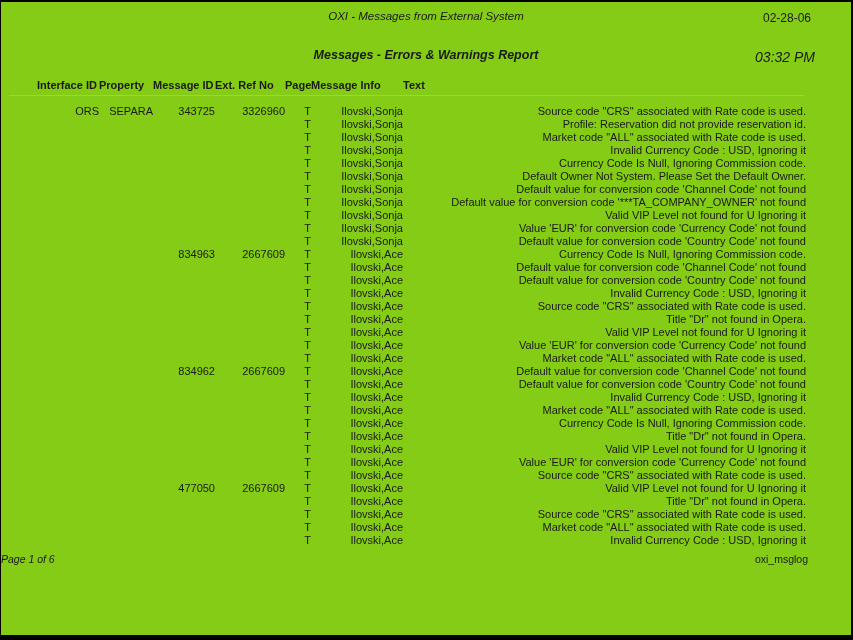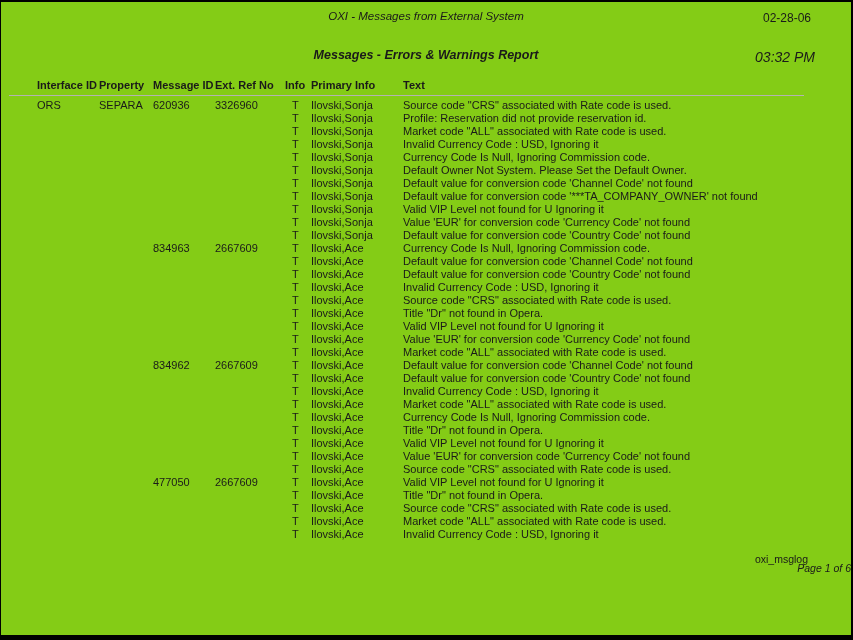--- a/index.html
+++ b/index.html
@@ -50,24 +50,24 @@
   }
   .thead .tcell { font-weight: bold; }
   .tcell.c4 { padding-left: 0; }
   .trow.data .tcell.c4 { padding-left: 7px; }
   .header-rule {
     height: 0;
     border-top: 1px solid #b3b3b3;
     margin-top: 3px;
     width: 795px;
   }
-  .rows { margin-top: 3px; }
+  .rows { margin-top: 9px; text-align: right; }
   .page-footer-center {
     position: absolute; top: 551px; left: 0; width: 100%;
-    text-align: right; font-style: italic; font-size: 10.5px; margin-top: 9px;
+    text-align: left; font-style: italic; font-size: 10.5px;
   }
   .page-footer-right {
     position: absolute; top: 551px; right: 43px;
     font-size: 10.5px;
   }
 </style>
 </head>
 <body>
 
 <div class="page">
@@ -76,30 +76,30 @@
   <div class="report-date">02-28-06</div>
   <div class="report-subtitle">Messages - Errors &amp; Warnings Report</div>
   <div class="report-time">03:32 PM</div>
 
   <div class="table">
     <div class="trow thead">
       <div class="tcell c0">Interface ID</div>
       <div class="tcell c1">Property</div>
       <div class="tcell c2">Message ID</div>
       <div class="tcell c3">Ext. Ref No</div>
-      <div class="tcell c4">Info</div>
-      <div class="tcell c5">Primary Info</div>
+      <div class="tcell c4">Page</div>
+      <div class="tcell c5">Message Info</div>
       <div class="tcell c6">Text</div>
     </div>
     <div class="header-rule"></div>
     <div class="rows">
         <div class="trow data">
           <div class="tcell c0">ORS</div>
           <div class="tcell c1">SEPARA</div>
-          <div class="tcell c2">620936</div>
+          <div class="tcell c2">343725</div>
           <div class="tcell c3">3326960</div>
           <div class="tcell c4">T</div>
           <div class="tcell c5">Ilovski,Sonja</div>
           <div class="tcell c6">Source code "CRS" associated with Rate code is used.</div>
         </div>
         <div class="trow data">
           <div class="tcell c0"></div>
           <div class="tcell c1"></div>
           <div class="tcell c2"></div>
           <div class="tcell c3"></div>

